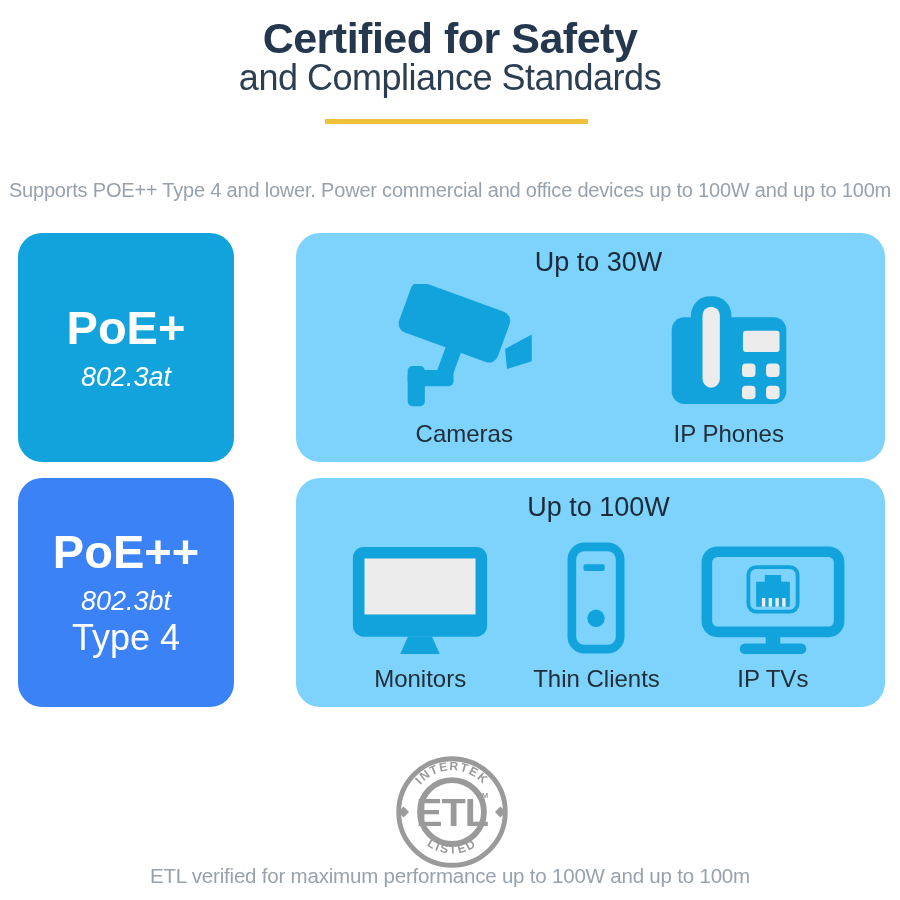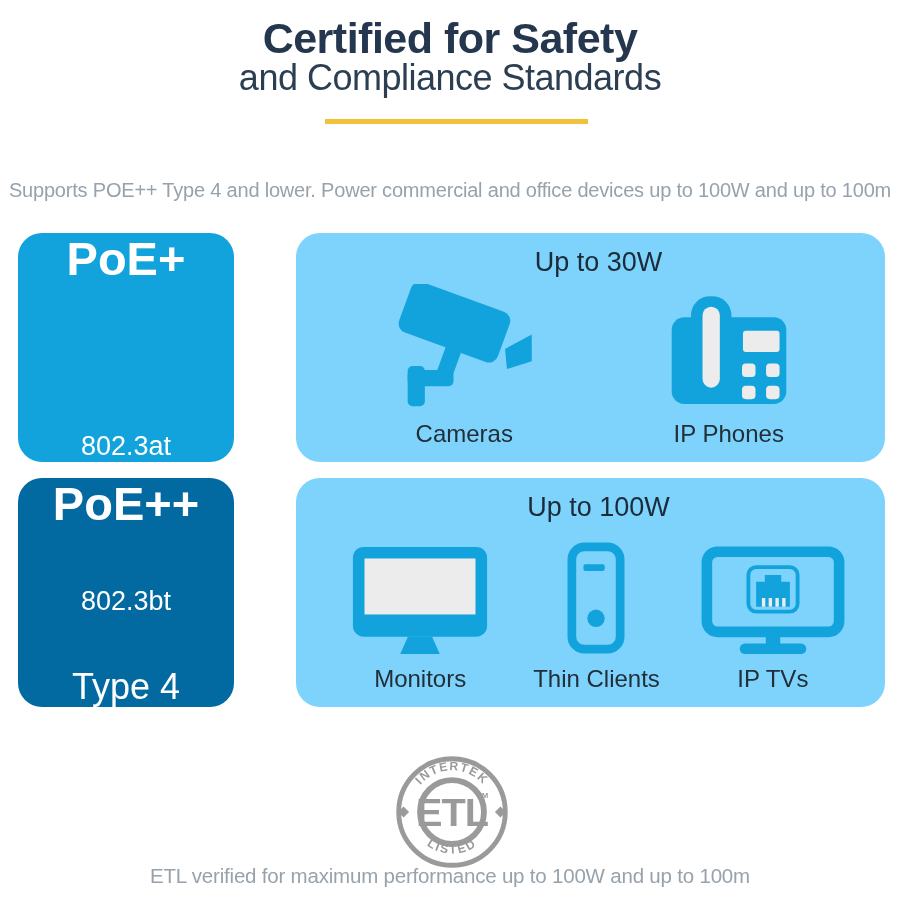--- a/index.html
+++ b/index.html
@@ -20,26 +20,26 @@
   }
   .subtitle{
     position:absolute;top:179px;left:0;width:100%;text-align:center;
     font-size:20px;color:#97A2AC;letter-spacing:-0.2px;white-space:nowrap;
   }
   .row{position:absolute;left:18px;width:867px;height:229px;}
   .row1{top:233px;}
   .row2{top:478px;}
   .card{
     position:absolute;left:0;top:0;width:216px;height:229px;border-radius:24px;
-    display:flex;flex-direction:column;align-items:center;justify-content:space-between;color:#ffffff;
+    display:flex;flex-direction:column;align-items:center;justify-content:center;color:#ffffff;
   }
   .card-blue{background:#13A3DC;}
-  .card-navy{background:#0369a1;}
+  .card-navy{background:#3b82f6;}
   .card-name{font-size:47px;font-weight:600;line-height:1.1;}
-  .card-spec{font-size:27px;font-weight:400;margin-top:8px;line-height:1.15;}
+  .card-spec{font-size:27px;font-weight:400;margin-top:8px;line-height:1.15;font-style:italic;}
   .card-type{font-size:36px;font-weight:400;line-height:1.15;}
   .panel{
     position:absolute;left:278px;top:0;width:589px;height:229px;border-radius:24px;
     background:#7dd3fc;box-sizing:border-box;padding:14px 24px 0 36px;text-align:center;
   }
   .panel-title{font-size:27px;color:#1C2B39;margin-left:4px;}
   .devices{display:flex;margin-top:0;}
   .device{flex:1 1 0;display:flex;flex-direction:column;align-items:center;justify-content:flex-end;height:170px;}
   .device-label{font-size:24px;color:#222E38;margin-top:6px;white-space:nowrap;}
   .etl{position:absolute;top:750px;left:388px;width:128px;height:124px;}

